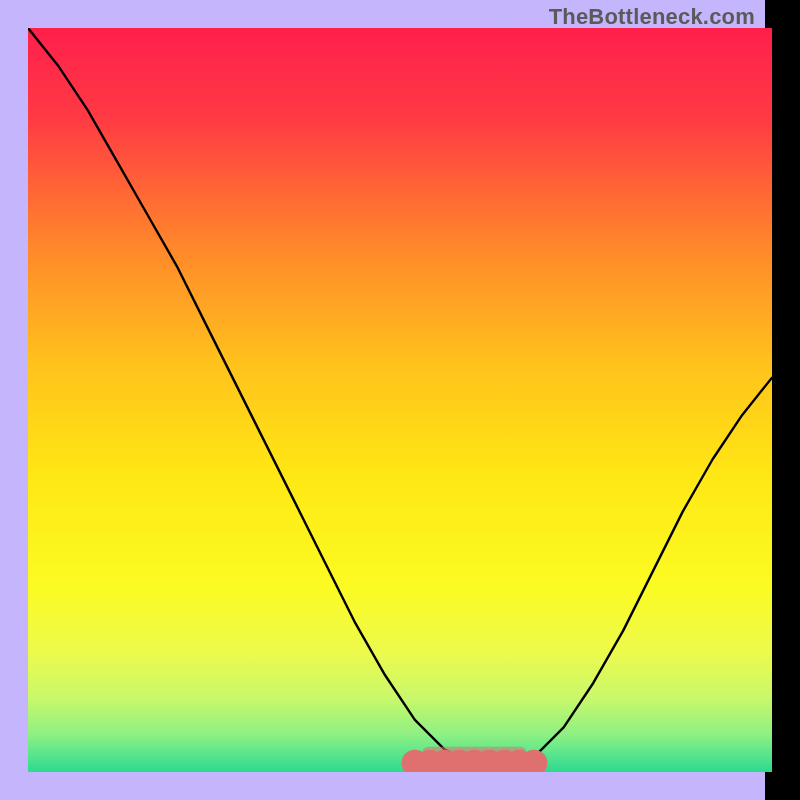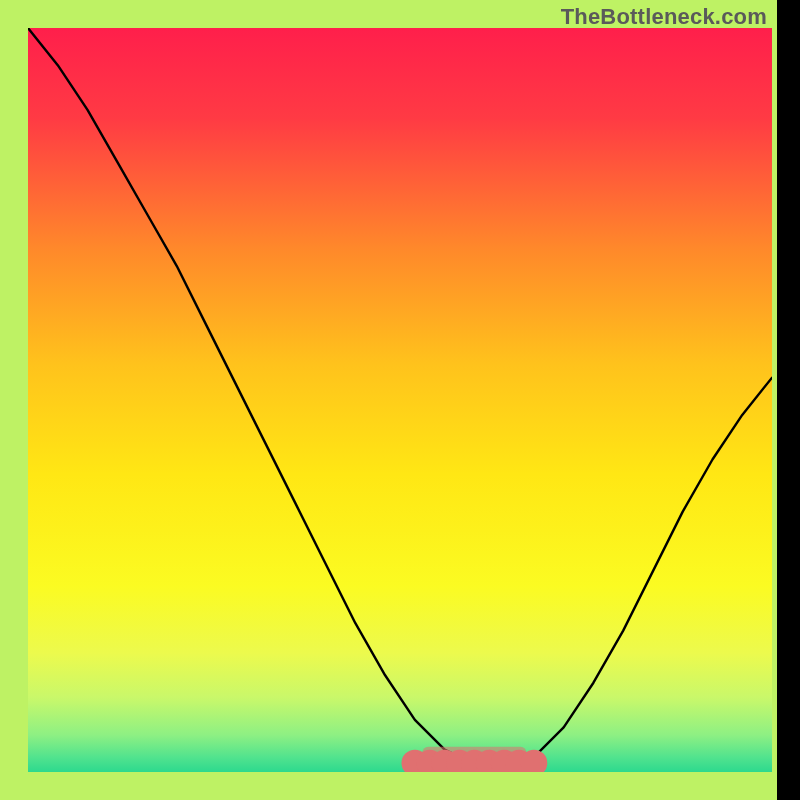--- a/index.html
+++ b/index.html
@@ -10,22 +10,21 @@
     overflow: hidden;
     background: #000;
     font-family: Arial, Helvetica, sans-serif;
   }
   .frame {
     position: absolute;
     left: 0;
     top: 0;
     width: 765px;
     height: 800px;
-    background: #bef264;
-    padding-left: 12px;
+    background: #c4b5fd;
   }
   .watermark {
     position: absolute;
     top: 4px;
     right: 10px;
     color: #5a5a5a;
     font-size: 22px;
     font-weight: 600;
     letter-spacing: 0.2px;
     z-index: 5;

